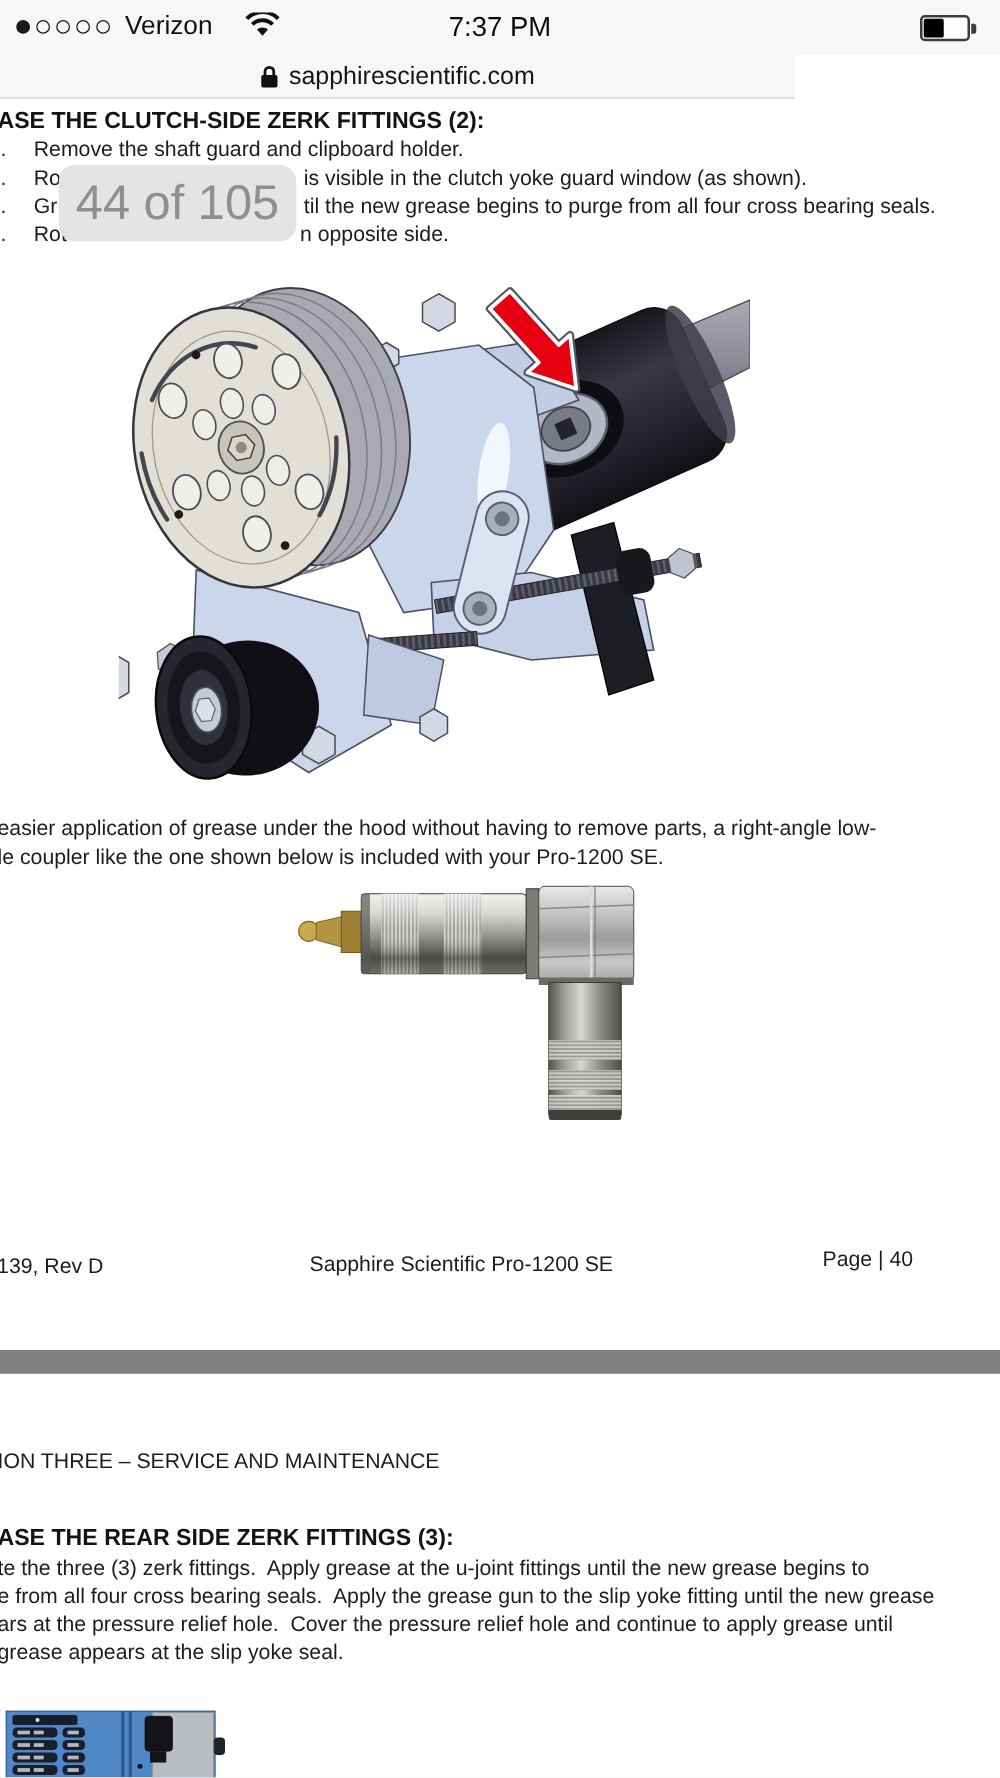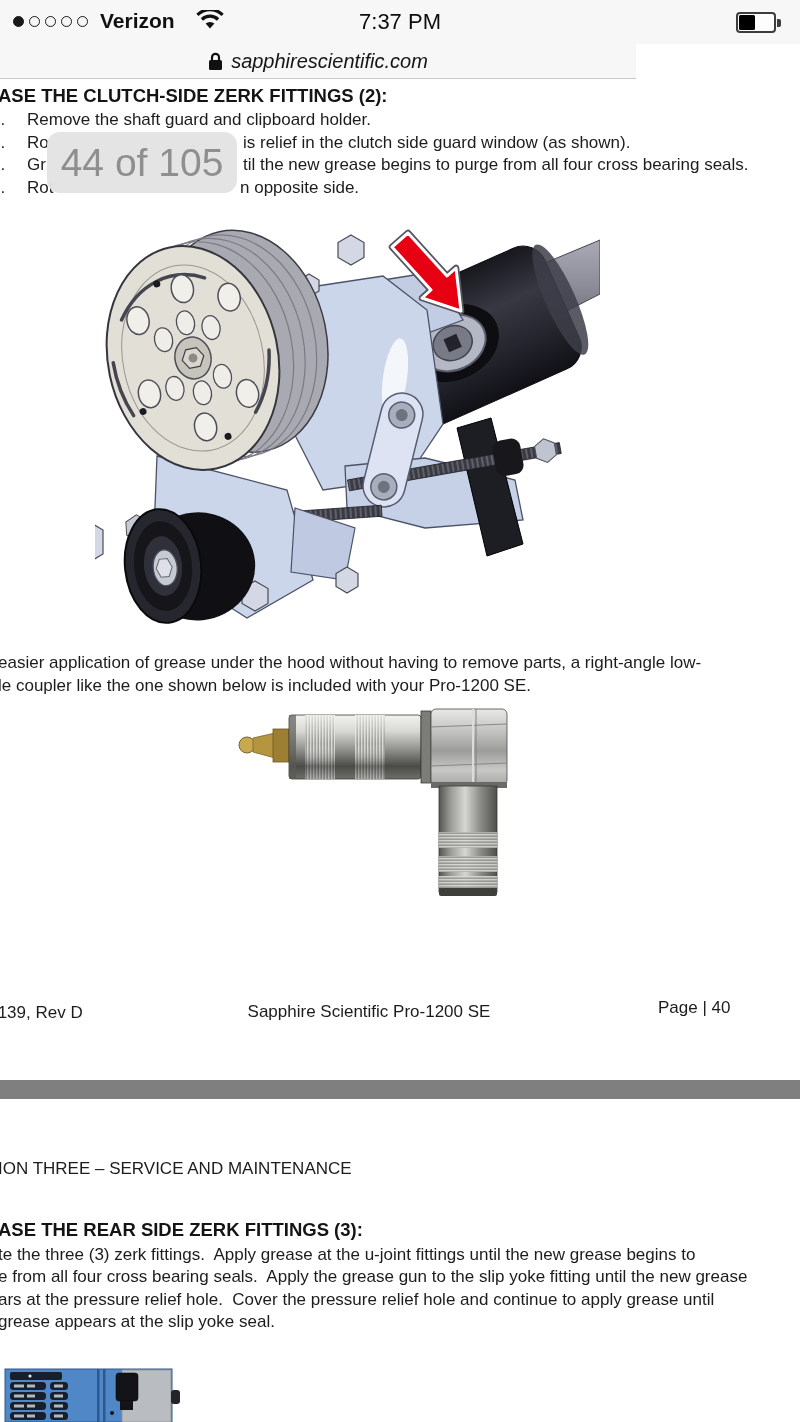--- a/index.html
+++ b/index.html
@@ -3,29 +3,29 @@
 <meta charset="utf-8">
 <style>
   html,body{margin:0;padding:0;background:#e9e9e9;}
   .screen{position:relative;width:800px;height:1422px;background:#ffffff;overflow:hidden;
           font-family:"Liberation Sans",sans-serif;margin:0 auto;}
   
   .statusbar{position:absolute;top:0;left:0;width:800px;height:44px;background:#f7f7f7;}
   .sigdots{position:absolute;left:13px;top:16px;display:flex;gap:5px;}
   .dot{width:11px;height:11px;border-radius:50%;border:1.5px solid #1a1a1a;box-sizing:border-box;}
   .dot.filled{background:#1a1a1a;}
-  .carrier{position:absolute;left:100px;top:9px;font-size:21px;color:#111;font-weight:bold;}
+  .carrier{position:absolute;left:100px;top:9px;font-size:21px;color:#111;}
   .wifi{position:absolute;left:196px;top:10px;}
   .clock{position:absolute;left:0;top:9px;width:800px;text-align:center;font-size:22px;font-weight:normal;color:#0c0c0c;}
   .battwrap{position:absolute;right:18px;top:12px;width:46px;height:21px;}
   .battbody{position:absolute;left:0;top:0;width:40px;height:21px;border:2px solid #3d3d3d;border-radius:4px;box-sizing:border-box;background:#fdfdfd;}
   .battfill{position:absolute;left:1px;top:1px;bottom:1px;width:45%;background:#000;border-radius:1.5px;}
   .battcap{position:absolute;right:1px;top:7px;width:4px;height:8px;background:#3d3d3d;border-radius:0 2px 2px 0;}
   .urlbar{position:absolute;top:44px;left:0;width:636px;height:34px;background:#f7f7f7;border-bottom:1px solid #c9c9c9;
-          display:flex;align-items:center;justify-content:center;gap:8px;box-sizing:content-box;font-style:italic;}
+          display:flex;align-items:center;justify-content:center;gap:8px;box-sizing:content-box;}
   .urltext{font-size:20px;color:#151515;}
   
   .doc{position:absolute;top:79px;left:0;width:800px;height:1343px;background:#fff;overflow:hidden;}
   .t{position:absolute;white-space:pre;color:#1c1c1c;font-size:17px;line-height:21px;}
   .h{font-weight:bold;font-size:18.5px;color:#141414;}
   .marker{font-size:17px;}
   
   .pill{position:absolute;left:47px;top:53px;width:190px;height:61px;background:rgba(227,227,227,0.97);
         border-radius:13px;display:flex;align-items:center;justify-content:center;
         font-size:39px;color:#8f8f8f;z-index:30;}
@@ -71,21 +71,21 @@
 
   <div class="doc">
 
     <div class="t h" style="left:-2px;top:6px;">ASE THE CLUTCH-SIDE ZERK FITTINGS (2):</div>
 
     <div class="t marker" style="left:-9px;top:30px;">1.</div>
     <div class="t" style="left:27px;top:30px;">Remove the shaft guard and clipboard holder.</div>
 
     <div class="t marker" style="left:-9px;top:53px;">2.</div>
     <div class="t" style="left:27px;top:53px;">Ro</div>
-    <div class="t" style="left:243px;top:53px;">is relief in the clutch side guard window (as shown).</div>
+    <div class="t" style="left:243px;top:53px;">is visible in the clutch yoke guard window (as shown).</div>
 
     <div class="t marker" style="left:-9px;top:75px;">3.</div>
     <div class="t" style="left:27px;top:75px;">Gr</div>
     <div class="t" style="left:243px;top:75px;">til the new grease begins to purge from all four cross bearing seals.</div>
 
     <div class="t marker" style="left:-9px;top:98px;">4.</div>
     <div class="t" style="left:27px;top:98px;">Rot</div>
     <div class="t" style="left:240px;top:98px;">n opposite side.</div>
 
     <div class="pill">44 of 105</div>

